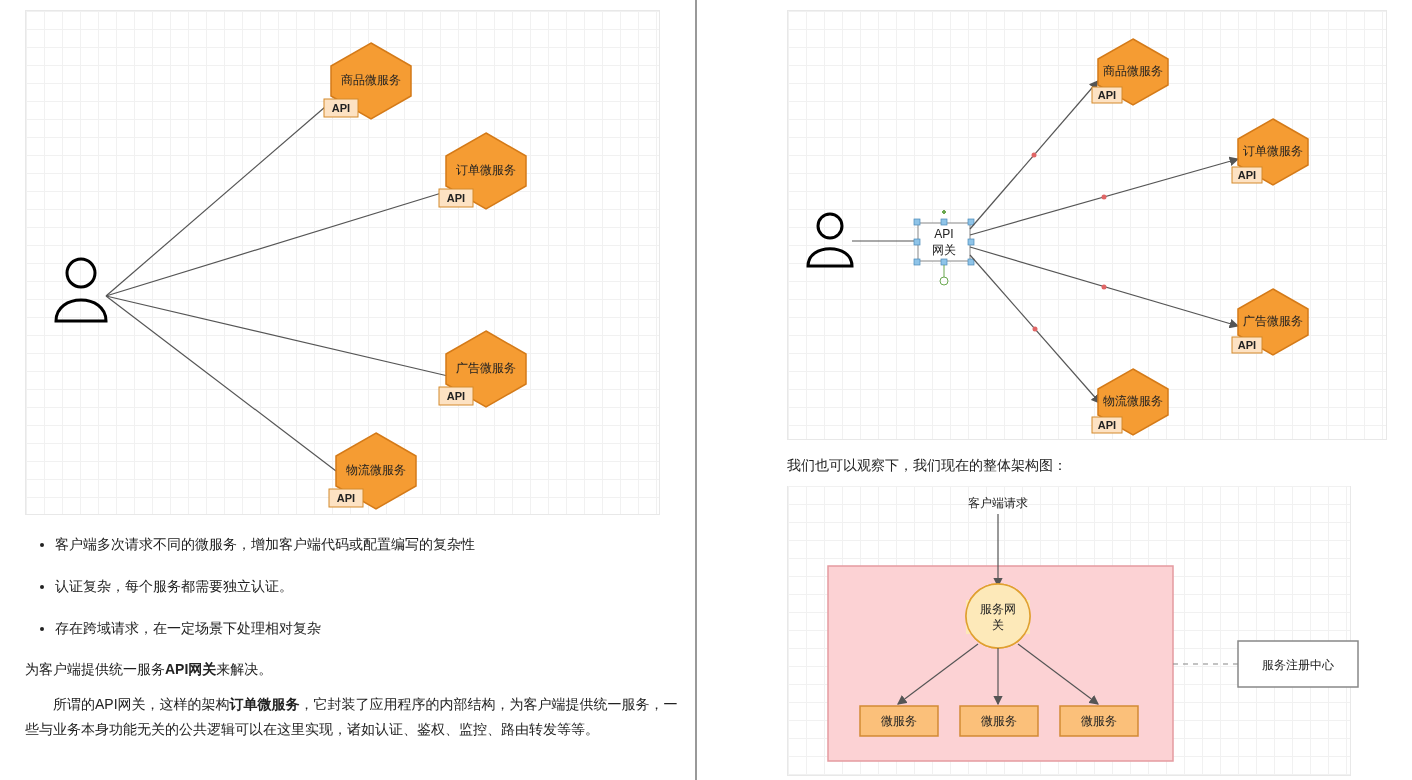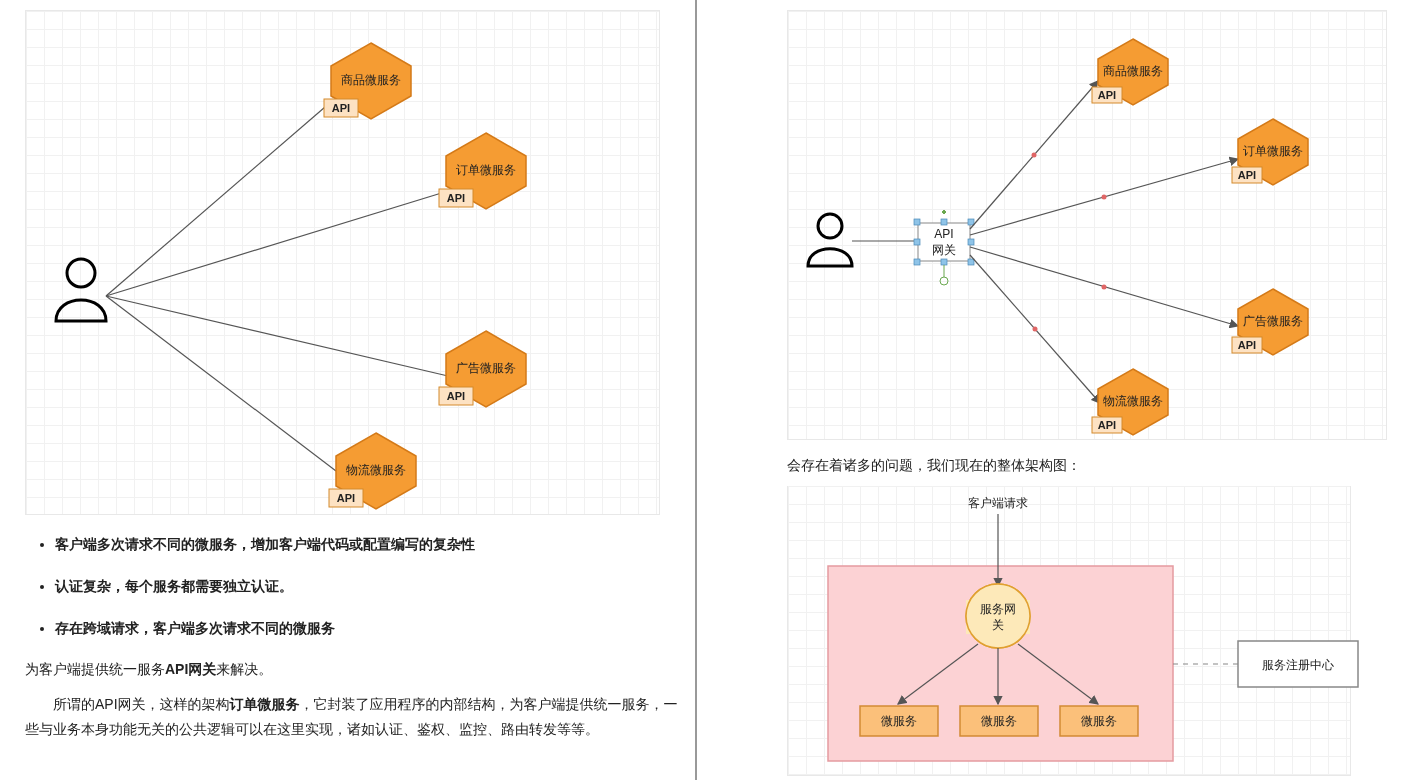--- a/index.html
+++ b/index.html
@@ -56,21 +56,21 @@
     stroke: #d47a18;
     stroke-width: 1.5;
   }
   .user-shape {
     fill: none;
     stroke: #000;
     stroke-width: 3;
   }
   .desc-para { margin: 14px 0 8px 0; line-height: 1.7; }
   ul.issues { margin: 6px 0 10px 0; padding-left: 30px; }
-  ul.issues li { margin: 18px 0; line-height: 1.7; font-weight: bold; }
+  ul.issues li { margin: 18px 0; line-height: 1.7; }
   .indent-para { text-indent: 2em; line-height: 1.8; margin: 10px 0; }
   .strong { font-weight: bold; text-align: center; }
   .gw-box {
     fill: #fff;
     stroke: #888;
     stroke-width: 1;
   }
   .sel-handle { fill: #8fc4e8; stroke: #4a8ab8; stroke-width: 0.7; }
   .sel-cross { fill: #6aa84f; }
   .sel-rot { fill: none; stroke: #6aa84f; stroke-width:1; }
@@ -128,21 +128,21 @@
           <text class="hex-label" x="350" y="460">物流微服务</text>
           <rect class="api-box" x="303" y="478" width="34" height="18"></rect>
           <text class="api-text" x="320" y="488">API</text>
         </g>
       </svg>
     </div>
 
     <ul class="issues">
       <li>客户端多次请求不同的微服务，增加客户端代码或配置编写的复杂性</li>
       <li>认证复杂，每个服务都需要独立认证。</li>
-      <li>存在跨域请求，客户端多次请求不同的微服务</li>
+      <li>存在跨域请求，在一定场景下处理相对复杂</li>
     </ul>
     <p class="desc-para">
       <span>为客户端提供统一服务</span><span class="strong">API网关</span><span>来解决。</span>
     </p>
     <p class="indent-para">
       <span>所谓的API网关，这样的架构</span><span class="strong">订单微服务</span><span>，它封装了应用程序的内部结构，为客户端提供统一服务，一些与业务本身功能无关的公共逻辑可以在这里实现，诸如认证、鉴权、监控、路由转发等等。</span>
     </p>
   </div>
 
   <div class="divider"></div>
@@ -216,21 +216,21 @@
         </g>
         <g>
           <polygon class="hex-shape" points="345,358 380,378 380,404 345,424 310,404 310,378"></polygon>
           <text class="hex-label" x="345" y="391">物流微服务</text>
           <rect class="api-box" x="304" y="406" width="30" height="16"></rect>
           <text class="api-text" x="319" y="415">API</text>
         </g>
       </svg>
     </div>
 
-    <p class="desc-para">会存在着诸多的问题，我们现在的整体架构图：</p>
+    <p class="desc-para">我们也可以观察下，我们现在的整体架构图：</p>
 
     <div class="grid-canvas" style="width:564px;height:290px;border-top:none;">
       <svg width="600" height="290">
         <defs>
           <marker id="arrowP" markerWidth="8" markerHeight="8" refX="7" refY="4" orient="auto">
             <path d="M0,0 L8,4 L0,8 Z" class="arrow-head"></path>
           </marker>
         </defs>
 
         <text class="small-txt" x="210" y="18">客户端请求</text>

